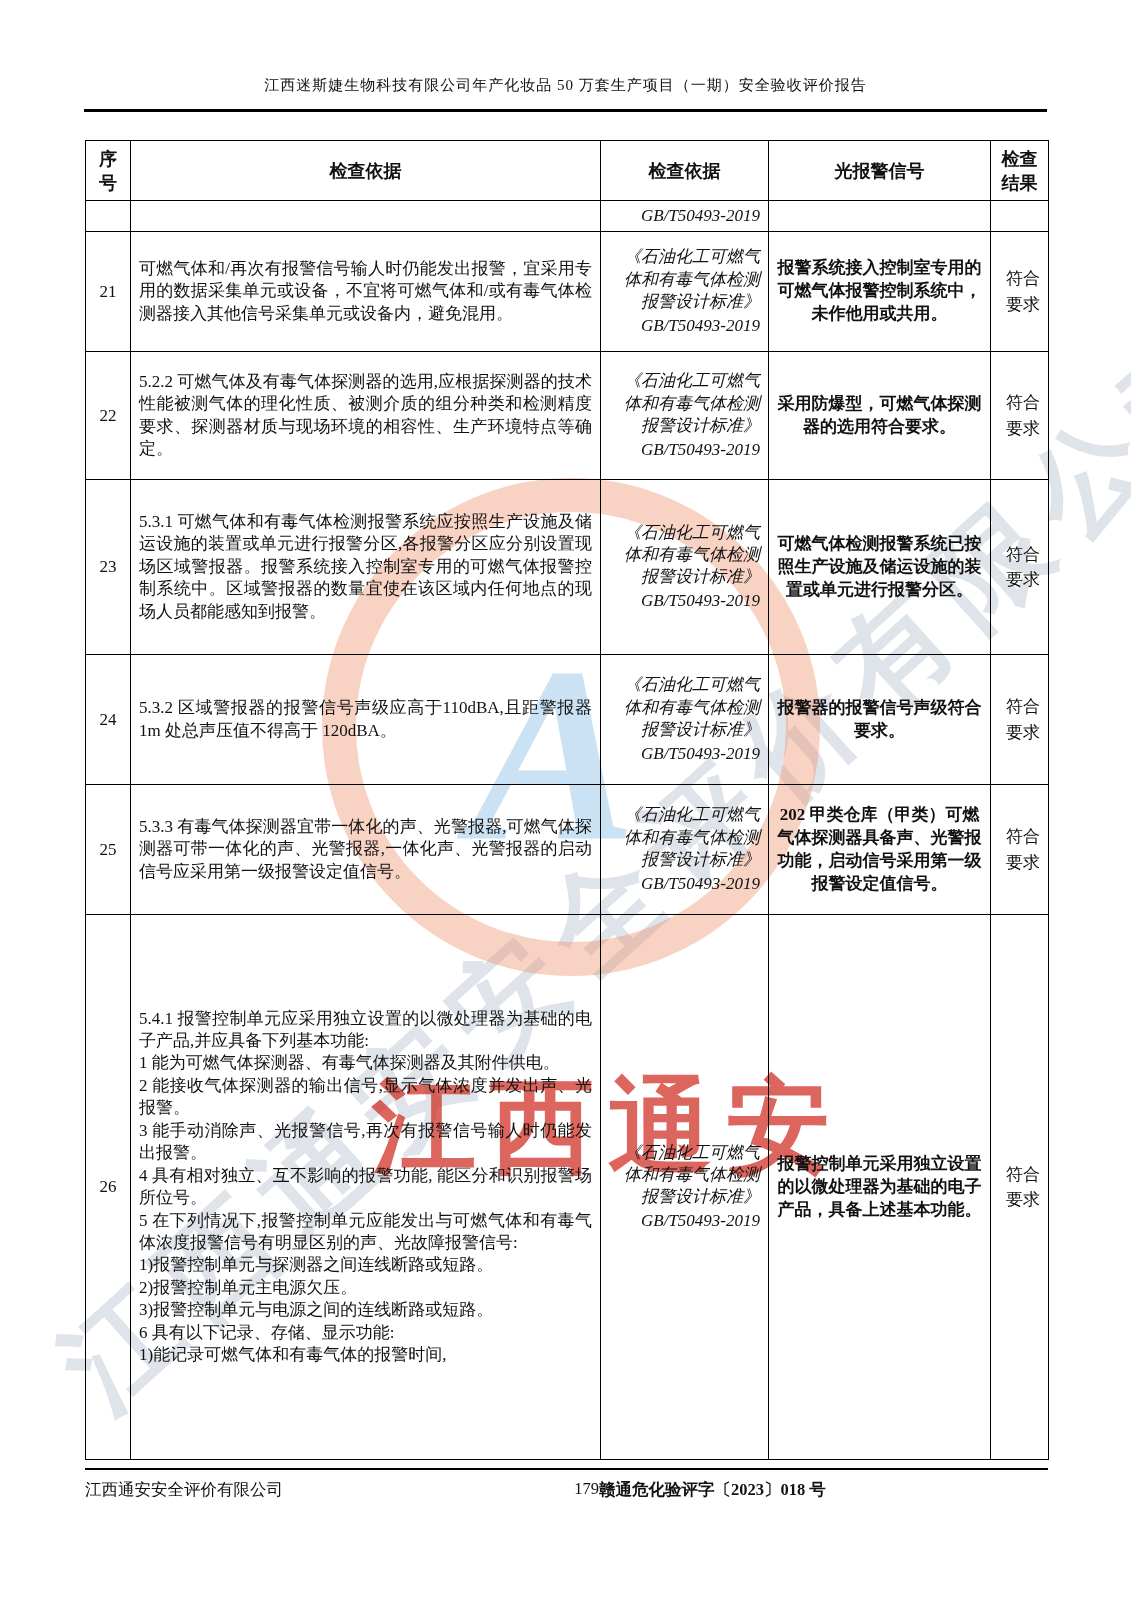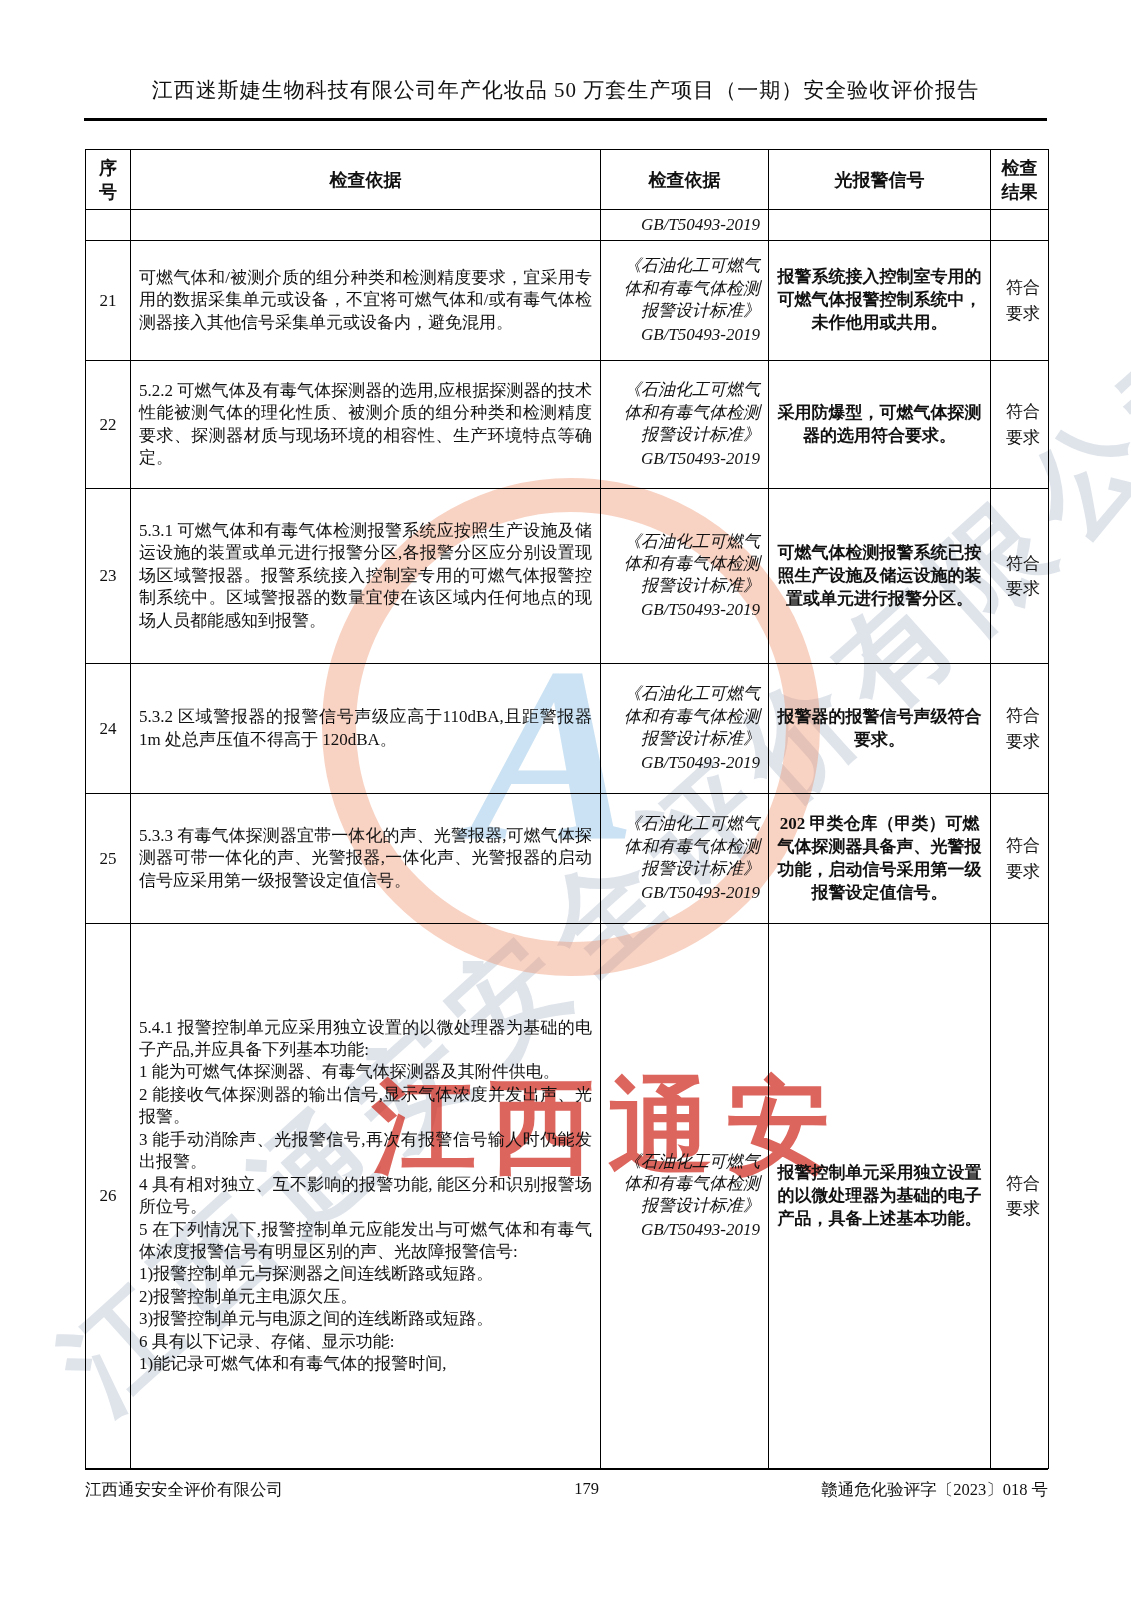--- a/index.html
+++ b/index.html
@@ -30,21 +30,21 @@
     color:rgba(150,198,232,0.50);line-height:1;
   }
   .wm-red{
     position:absolute;left:372px;top:1058px;
     font-size:104px;font-weight:bold;letter-spacing:14px;white-space:nowrap;
     color:rgba(206,42,30,0.72);
   }
   
   .content{position:absolute;inset:0;z-index:2;}
   .hdr-title{
-    margin-top:76px;text-align:center;font-size:21px;letter-spacing:1px;
+    margin-top:76px;text-align:center;font-size:15px;letter-spacing:1px;
   }
   .hdr-rule{
     margin:14px auto 0 auto;width:963px;height:3px;background:#000;
   }
   table.check{
     margin:28px 12px 0 85px;width:963px;
     border-collapse:collapse;table-layout:fixed;
     font-size:17px;
   }
   table.check th,table.check td{
@@ -68,21 +68,21 @@
   tr.r25{height:130px;}
   tr.r26{height:545px;}
   .footer{
     position:absolute;left:85px;top:1468px;width:963px;
     border-top:2px solid #000;padding-top:9px;
     display:grid;grid-template-columns:1fr auto 1fr;
     font-size:16.5px;
   }
   .footer .fl{text-align:left;}
   .footer .fc{text-align:center;margin-left:40px;}
-  .footer .fr{text-align:right;}
+  .footer .fr{text-align:left;font-weight:bold;}
 </style>
 </head>
 <body>
 
 <div class="page">
 
   <div class="wm-layer">
     <div class="wm-diagonal">江西通安安全评价有限公司</div>
     <div class="wm-circle"></div>
     <div class="wm-letter-a">A</div>
@@ -115,21 +115,21 @@
         <tr class="r-cont">
           <td class="no"></td>
           <td class="cnt"></td>
           <td class="basis">GB/T50493-2019</td>
           <td class="sit"></td>
           <td class="res"></td>
         </tr>
 
         <tr class="r21">
           <td class="no">21</td>
-          <td class="cnt">可燃气体和/被测介质的组分种类和检测精度要求，宜采用专用的数据采集单元或设备，不宜将可燃气体和/或有毒气体检测器接入其他信号采集单元或设备内，避免混用。</td>
+          <td class="cnt">可燃气体和/再次有报警信号输人时仍能发出报警，宜采用专用的数据采集单元或设备，不宜将可燃气体和/或有毒气体检测器接入其他信号采集单元或设备内，避免混用。</td>
           <td class="basis">
             <div>《石油化工可燃气体和有毒气体检测报警设计标准》</div>
             <div class="code">GB/T50493-2019</div>
           </td>
           <td class="sit">报警系统接入控制室专用的可燃气体报警控制系统中，未作他用或共用。</td>
           <td class="res">符合要求</td>
         </tr>
 
         <tr class="r22">
           <td class="no">22</td>

